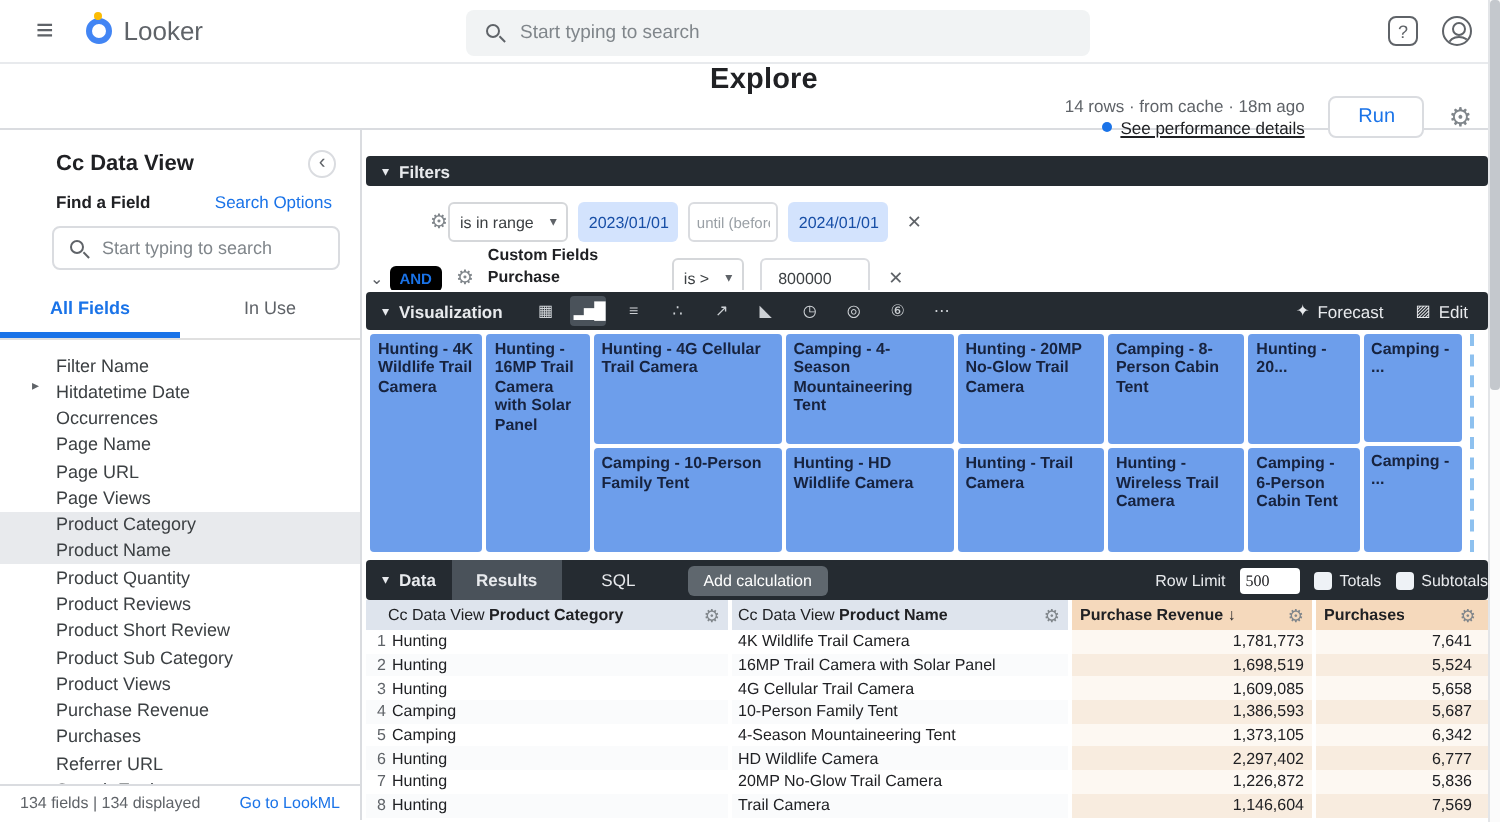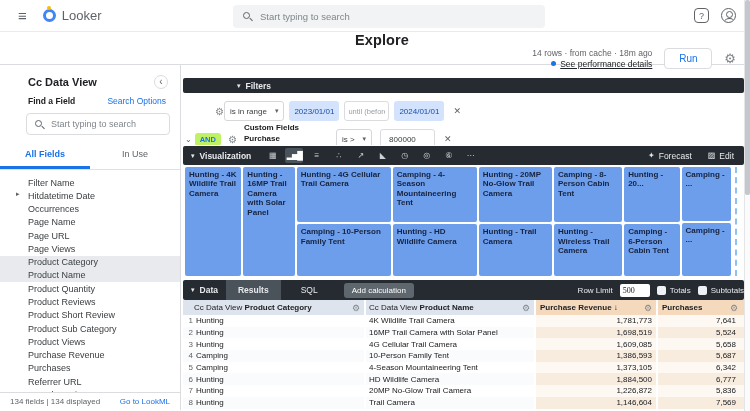--- a/index.html
+++ b/index.html
@@ -64,34 +64,34 @@
   .sb-footer { border-top:1px solid #dadce0; height:18px; display:flex; align-items:center; padding:0 10px 0 10px; }
   .sb-count { font-size:8px; color:#5f6368; }
   .sb-lookml { margin-left:auto; font-size:8px; color:#1a73e8; cursor:pointer; }
 
   
   .dbar { background:#252b31; color:#e8eaed; display:flex; align-items:center; border-radius:2px; }
   .dbar .caret { font-size:7px; margin:0 5px 0 8px; color:#e8eaed; }
   .dbar .dtitle { font-size:8.5px; font-weight:bold; }
 
   
-  .filters-bar { height:15px;padding-left:46px; }
+  .filters-bar { height:15px; }
   .filters-panel { height:52px; overflow:hidden; padding-top:5px; position:relative; }
   .frow { display:flex; align-items:center; }
   .frow.r1 { padding-left:32px; height:26px; gap:0; }
   .ffield { font-size:8px; font-weight:bold; color:#202124; width:96px; margin-left:7px; line-height:1.15; }
   .fsel { height:20px; border:1px solid #d5d7da; border-radius:3px; background:#fff; font-size:8px; color:#3c4043; display:flex; align-items:center; padding:0 5px; gap:8px; cursor:pointer; }
   .fsel .caret2 { font-size:7px; color:#5f6368; }
   .fchip { height:20px; min-width:50px; background:#d3e3fd; border-radius:3px; font-size:8px; color:#174ea6; display:flex; align-items:center; justify-content:center; margin-left:5px; padding:0 4px; cursor:text; }
   .funtil { width:45px; height:20px; border:1px solid #dadce0; border-radius:3px; font-size:7.5px; color:#3c4043; margin-left:5px; padding:0 3px; outline:none; font-family:"Liberation Sans",sans-serif; }
   .funtil::placeholder { color:#9aa0a6; }
   .fx { color:#5f6368; font-size:9px; margin-left:9px; cursor:pointer; }
   .frow.r2 { padding-left:2px; height:26px; margin-top:2px; }
   .vchev { font-size:8px; color:#5f6368; margin-right:3px; }
-  .andchip { background:#bef264; color:#1a73e8; font-size:7.5px; font-weight:bold; border-radius:3px; padding:2px 5px; cursor:pointer; }
+  .andchip { background:#000000; color:#1a73e8; font-size:7.5px; font-weight:bold; border-radius:3px; padding:2px 5px; cursor:pointer; }
   .ffield2 { font-size:8px; font-weight:bold; color:#202124; width:92px; margin-left:7px; line-height:1.3; display:flex; flex-direction:column; }
   .fsel.small { margin-left:0; }
   .fnum { width:55px; height:20px; border:1px solid #dadce0; border-radius:3px; font-size:8px; color:#3c4043; margin-left:8px; padding:0 8px; outline:none; font-family:"Liberation Sans",sans-serif; }
   .r2 .gear, .r1 .gear { font-size:10px; }
   .r2 .gear { margin-left:7px; }
 
   
   .viz-bar { height:19px; margin-top:1px; }
   .vicons { display:flex; align-items:center; gap:4px; margin-left:12px; }
   .vicon { width:18px; height:15px; display:flex; align-items:center; justify-content:center; font-size:8px; color:#cdd1d5; border-radius:2px; cursor:pointer; letter-spacing:-1px; }
@@ -431,21 +431,21 @@
             <div class="td c-num">5</div>
             <div class="td c-cat">Camping</div>
             <div class="td c-name">4-Season Mountaineering Tent</div>
             <div class="td c-rev mea">1,373,105</div>
             <div class="td c-pur mea">6,342</div>
           </div>
           <div class="tr">
             <div class="td c-num">6</div>
             <div class="td c-cat">Hunting</div>
             <div class="td c-name">HD Wildlife Camera</div>
-            <div class="td c-rev mea">1,884,500</div>
+            <div class="td c-rev mea">2,297,402</div>
             <div class="td c-pur mea">6,777</div>
           </div>
           <div class="tr">
             <div class="td c-num">7</div>
             <div class="td c-cat">Hunting</div>
             <div class="td c-name">20MP No-Glow Trail Camera</div>
             <div class="td c-rev mea">1,226,872</div>
             <div class="td c-pur mea">5,836</div>
           </div>
           <div class="tr">

